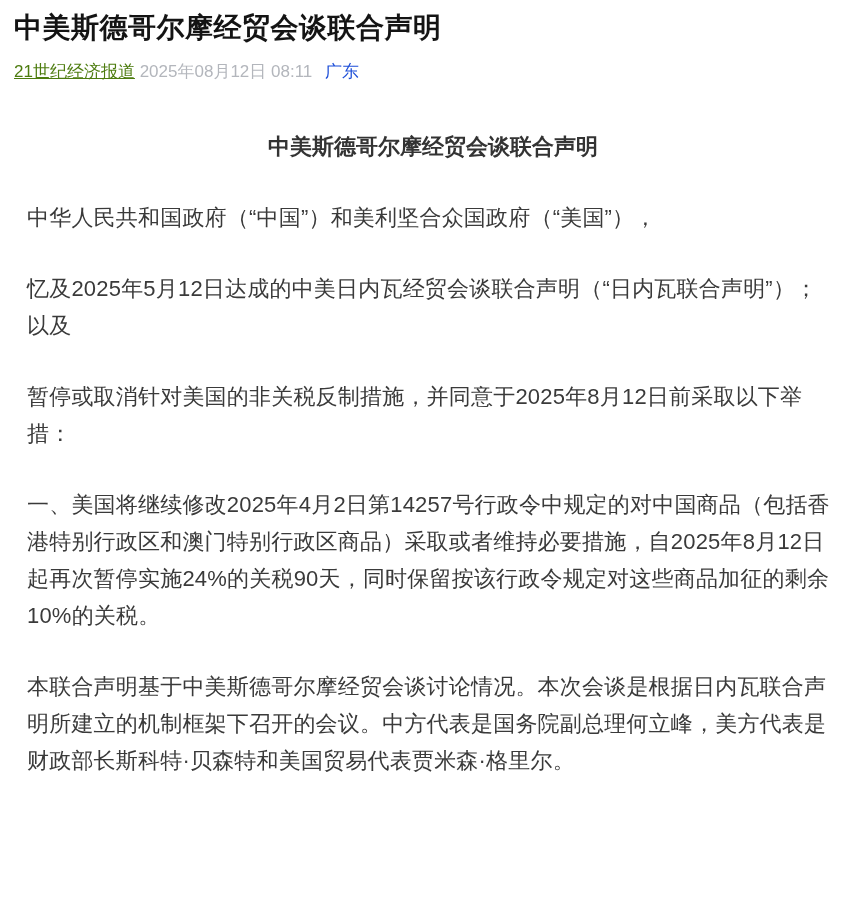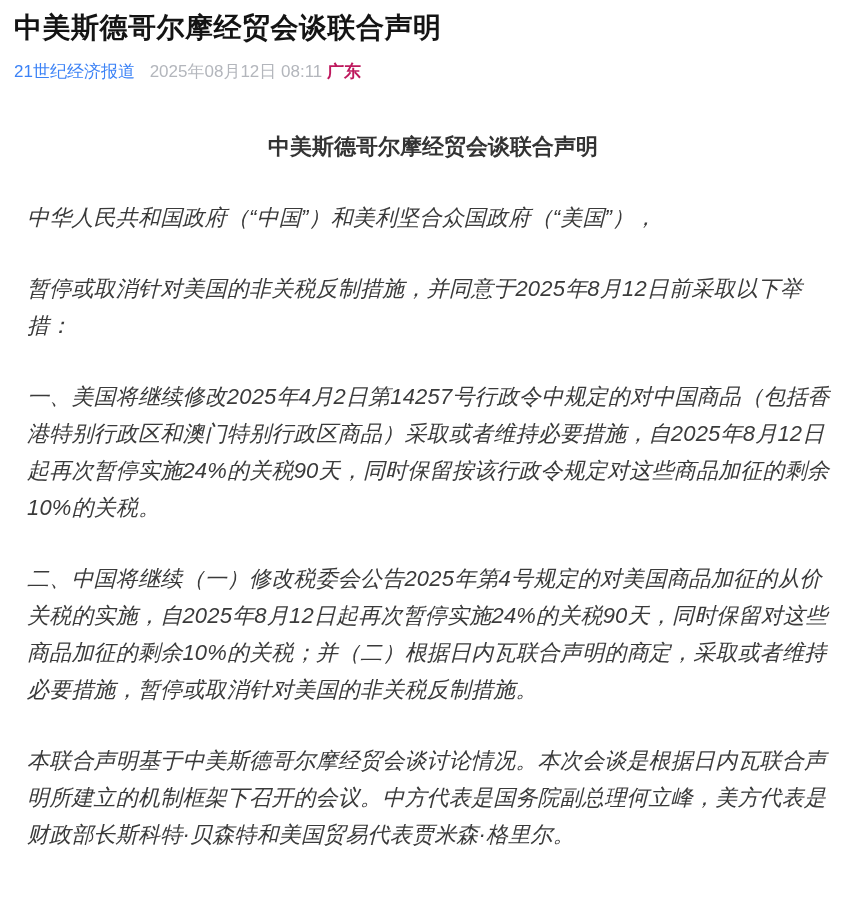--- a/index.html
+++ b/index.html
@@ -19,63 +19,62 @@
     color: #141414;
     letter-spacing: 0.5px;
   }
   .meta-row {
     padding: 12px 14px 0;
     font-size: 17px;
     line-height: 24px;
     white-space: nowrap;
   }
   .source-link {
-    color: #3b82f6;
-    margin-right: 10px;
+    color: #4d7c0f;
     cursor: pointer;
+    text-decoration: underline;
   }
   .meta-datetime {
     color: #b3b6bc;
+    margin-right: 8px;
   }
   .meta-location {
-    color: #be185d;
-    font-weight: bold;
+    color: #1d4ed8;
   }
   .article {
     padding: 0 27px 8px;
     color: #3a3a3a;
     font-size: 22px;
     line-height: 37px;
   }
   .article-heading {
     margin: 44px 0 0;
     font-size: 22px;
     line-height: 37px;
     font-weight: 700;
     text-align: center;
     color: #333333;
   }
   .article p {
     margin: 34px 0 0;
     letter-spacing: 0.2px;
     word-break: break-all;
-    font-style: italic;
   }
 </style>
 </head>
 <body>
 
 <h1 class="page-title">中美斯德哥尔摩经贸会谈联合声明</h1>
 
 <div class="meta-row">
   <span class="source-link">21世纪经济报道</span>
   <span class="meta-datetime">2025年08月12日 08:11</span>
   <span class="meta-location">广东</span>
 </div>
 
 <div class="article">
   <h2 class="article-heading">中美斯德哥尔摩经贸会谈联合声明</h2>
   <p>中华人民共和国政府（“中国”）和美利坚合众国政府（“美国”），</p>
+  <p>忆及2025年5月12日达成的中美日内瓦经贸会谈联合声明（“日内瓦联合声明”）；以及</p>
   <p>暂停或取消针对美国的非关税反制措施，并同意于2025年8月12日前采取以下举措：</p>
   <p>一、美国将继续修改2025年4月2日第14257号行政令中规定的对中国商品（包括香港特别行政区和澳门特别行政区商品）采取或者维持必要措施，自2025年8月12日起再次暂停实施24%的关税90天，同时保留按该行政令规定对这些商品加征的剩余10%的关税。</p>
-  <p>二、中国将继续（一）修改税委会公告2025年第4号规定的对美国商品加征的从价关税的实施，自2025年8月12日起再次暂停实施24%的关税90天，同时保留对这些商品加征的剩余10%的关税；并（二）根据日内瓦联合声明的商定，采取或者维持必要措施，暂停或取消针对美国的非关税反制措施。</p>
   <p>本联合声明基于中美斯德哥尔摩经贸会谈讨论情况。本次会谈是根据日内瓦联合声明所建立的机制框架下召开的会议。中方代表是国务院副总理何立峰，美方代表是财政部长斯科特·贝森特和美国贸易代表贾米森·格里尔。</p>
 </div>
 
 </body></html>

